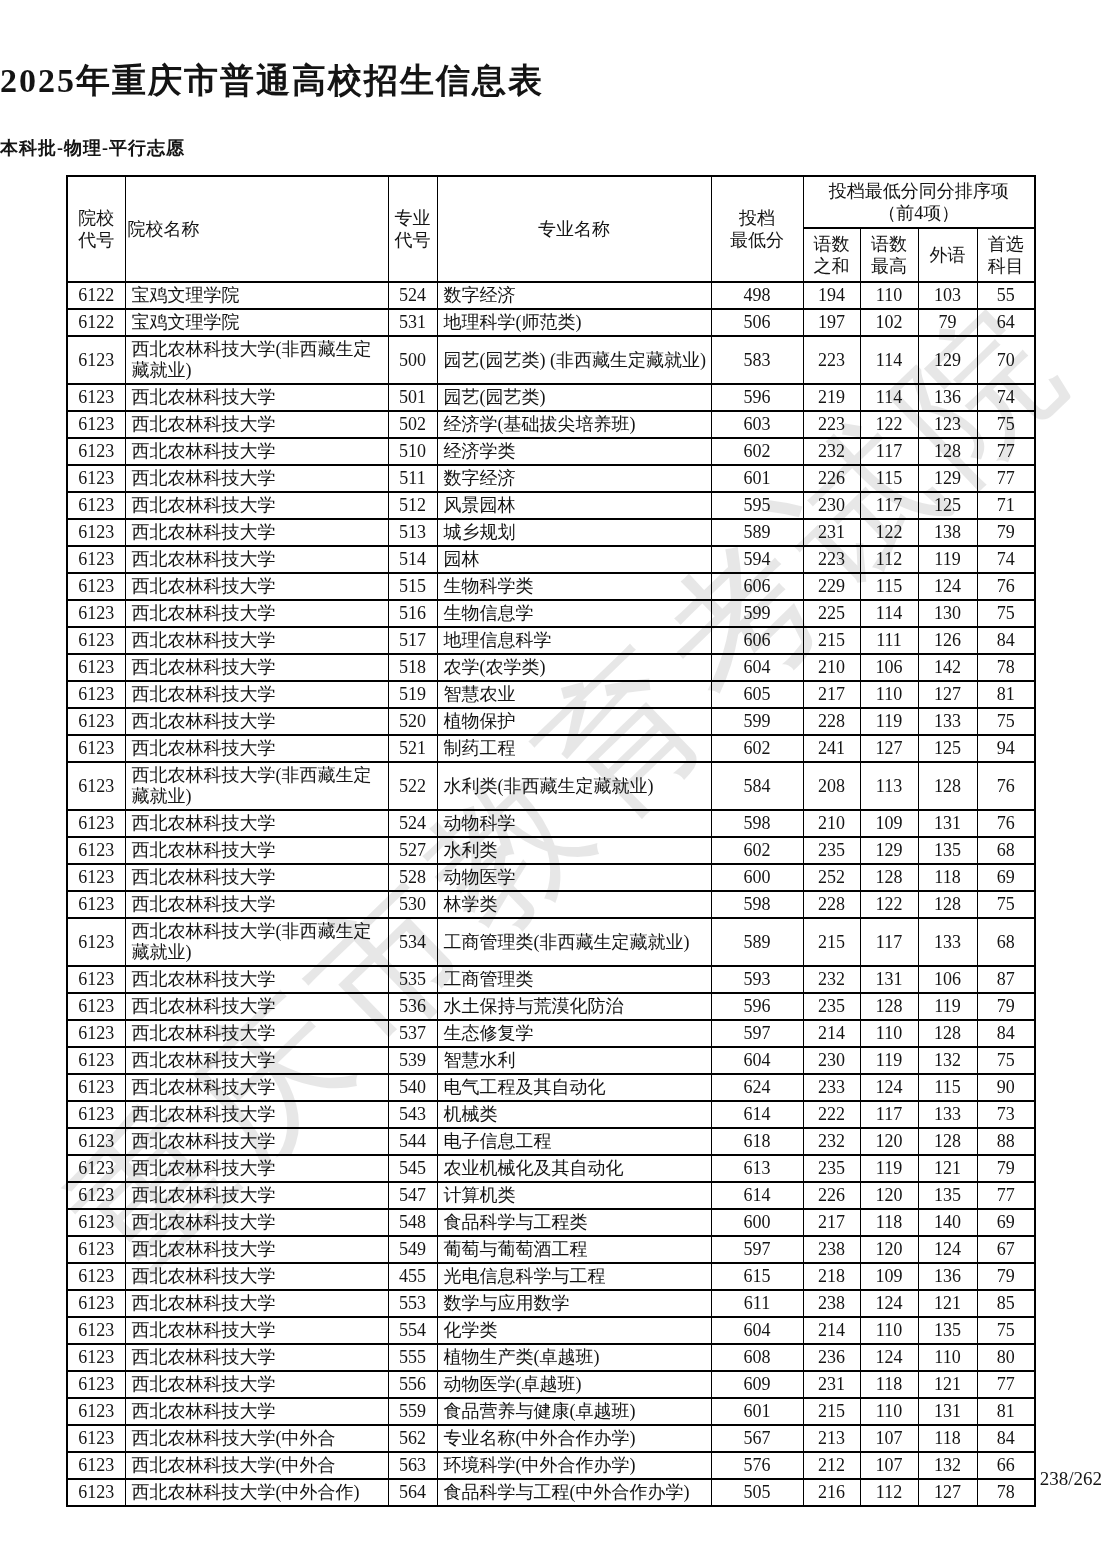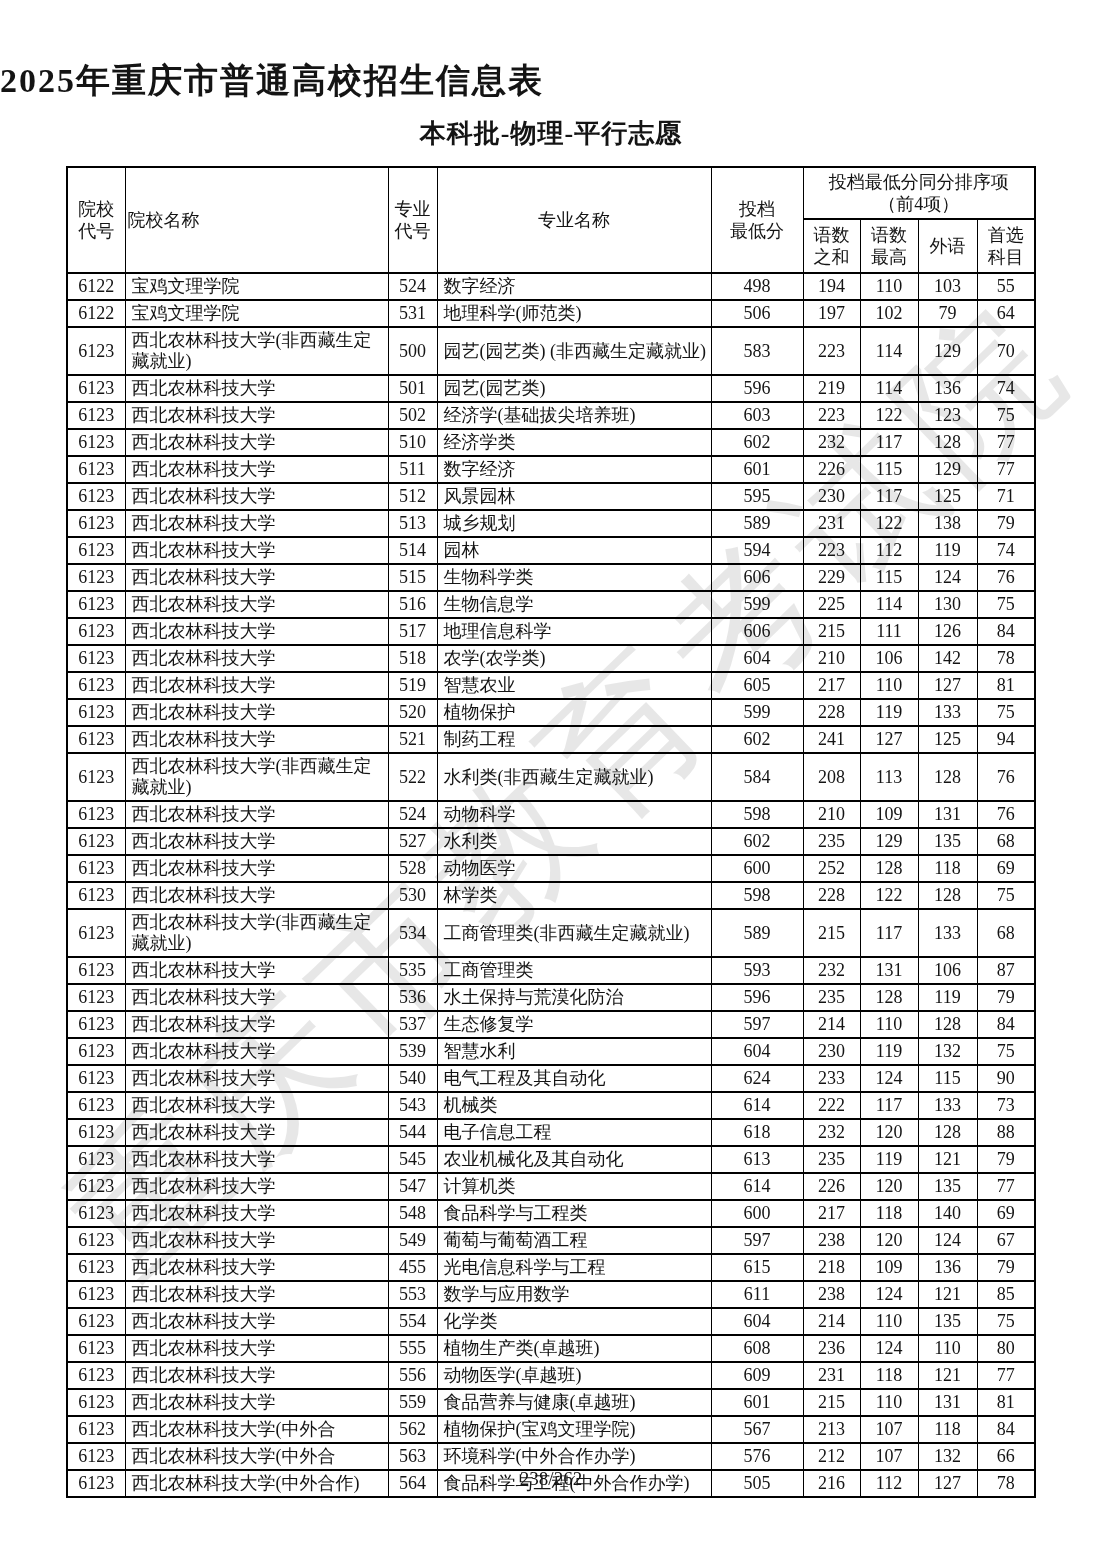--- a/index.html
+++ b/index.html
@@ -36,23 +36,22 @@
     margin: 0;
     padding-top: 58px;
     text-align: left;
     font-size: 34px;
     font-weight: bold;
     letter-spacing: 2px;
   }
   .page-subtitle {
     position: relative;
     z-index: 1;
-    margin: 12px 0 0 0;
-    text-align: center;
-    font-size: 26px;
+    margin: 32px 0 0 0;
+    font-size: 18px;
     font-weight: bold;
     letter-spacing: 1px;
   }
   table.score-table {
     position: relative;
     z-index: 1;
     width: 968px;
     margin: 15px auto 0 auto;
     border-collapse: collapse;
     table-layout: fixed;
@@ -84,21 +83,21 @@
     height: 21px;
   }
   .score-table td.center { text-align: center; }
   .score-table td.left { text-align: left; padding-left: 6px; }
   .page-number {
     position: absolute;
     z-index: 1;
     left: 0;
     top: 1468px;
     width: 100%;
-    text-align: center;
+    text-align: right;
     font-size: 19px;
   }
 </style>
 </head>
 <body>
 
 <div class="watermark">重庆市教育考试院</div>
 
 <h1 class="page-title">2025年重庆市普通高校招生信息表</h1>
 <h2 class="page-subtitle">本科批-物理-平行志愿</h2>
@@ -576,21 +575,21 @@
         <td class="center">601</td>
         <td class="center">215</td>
         <td class="center">110</td>
         <td class="center">131</td>
         <td class="center">81</td>
       </tr>
       <tr>
         <td class="center">6123</td>
         <td class="left">西北农林科技大学(中外合</td>
         <td class="center">562</td>
-        <td class="left">植物保护(宝鸡文理学院)</td>
+        <td class="left">专业名称(中外合作办学)</td>
         <td class="center">567</td>
         <td class="center">213</td>
         <td class="center">107</td>
         <td class="center">118</td>
         <td class="center">84</td>
       </tr>
       <tr>
         <td class="center">6123</td>
         <td class="left">西北农林科技大学(中外合</td>
         <td class="center">563</td>

